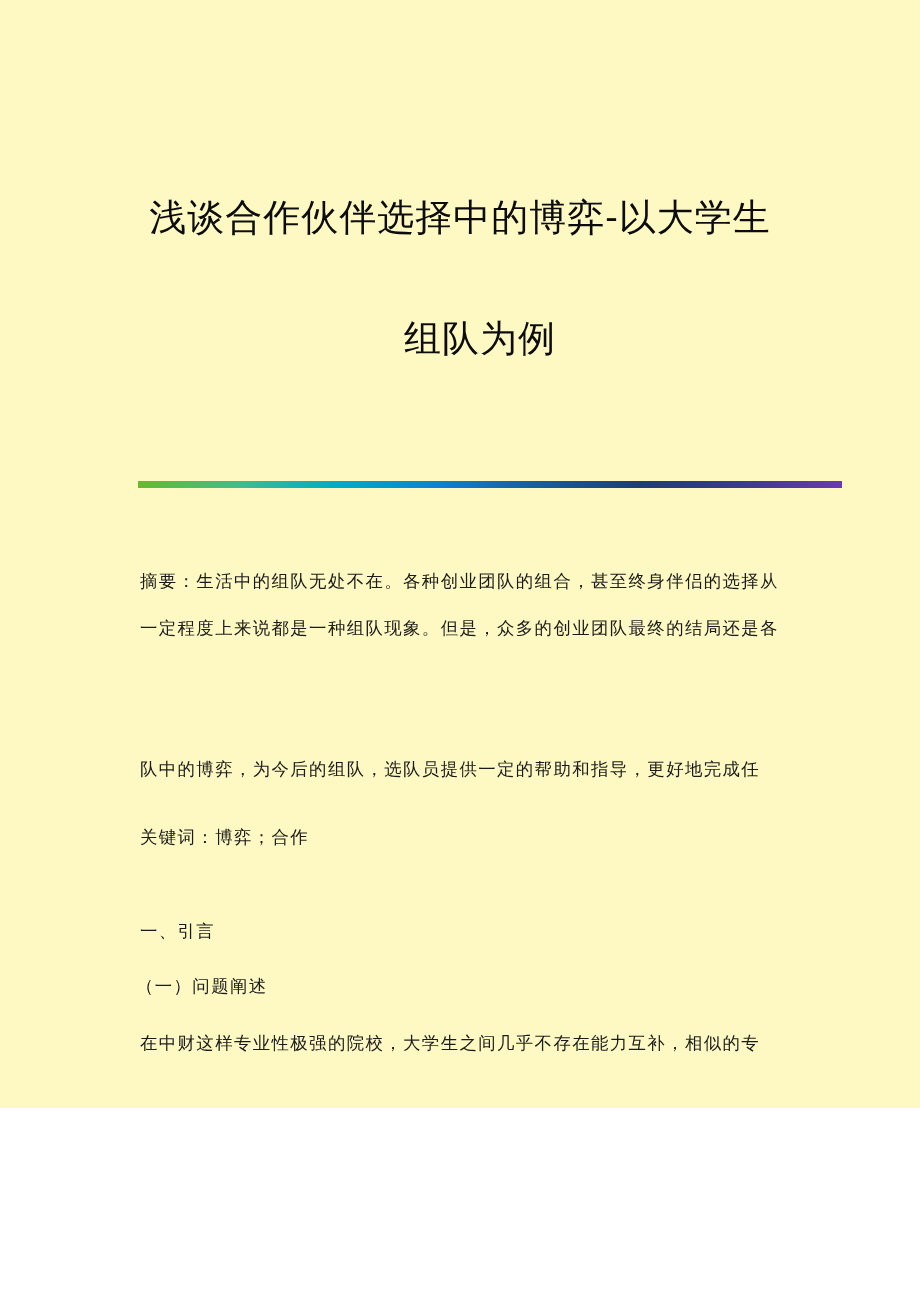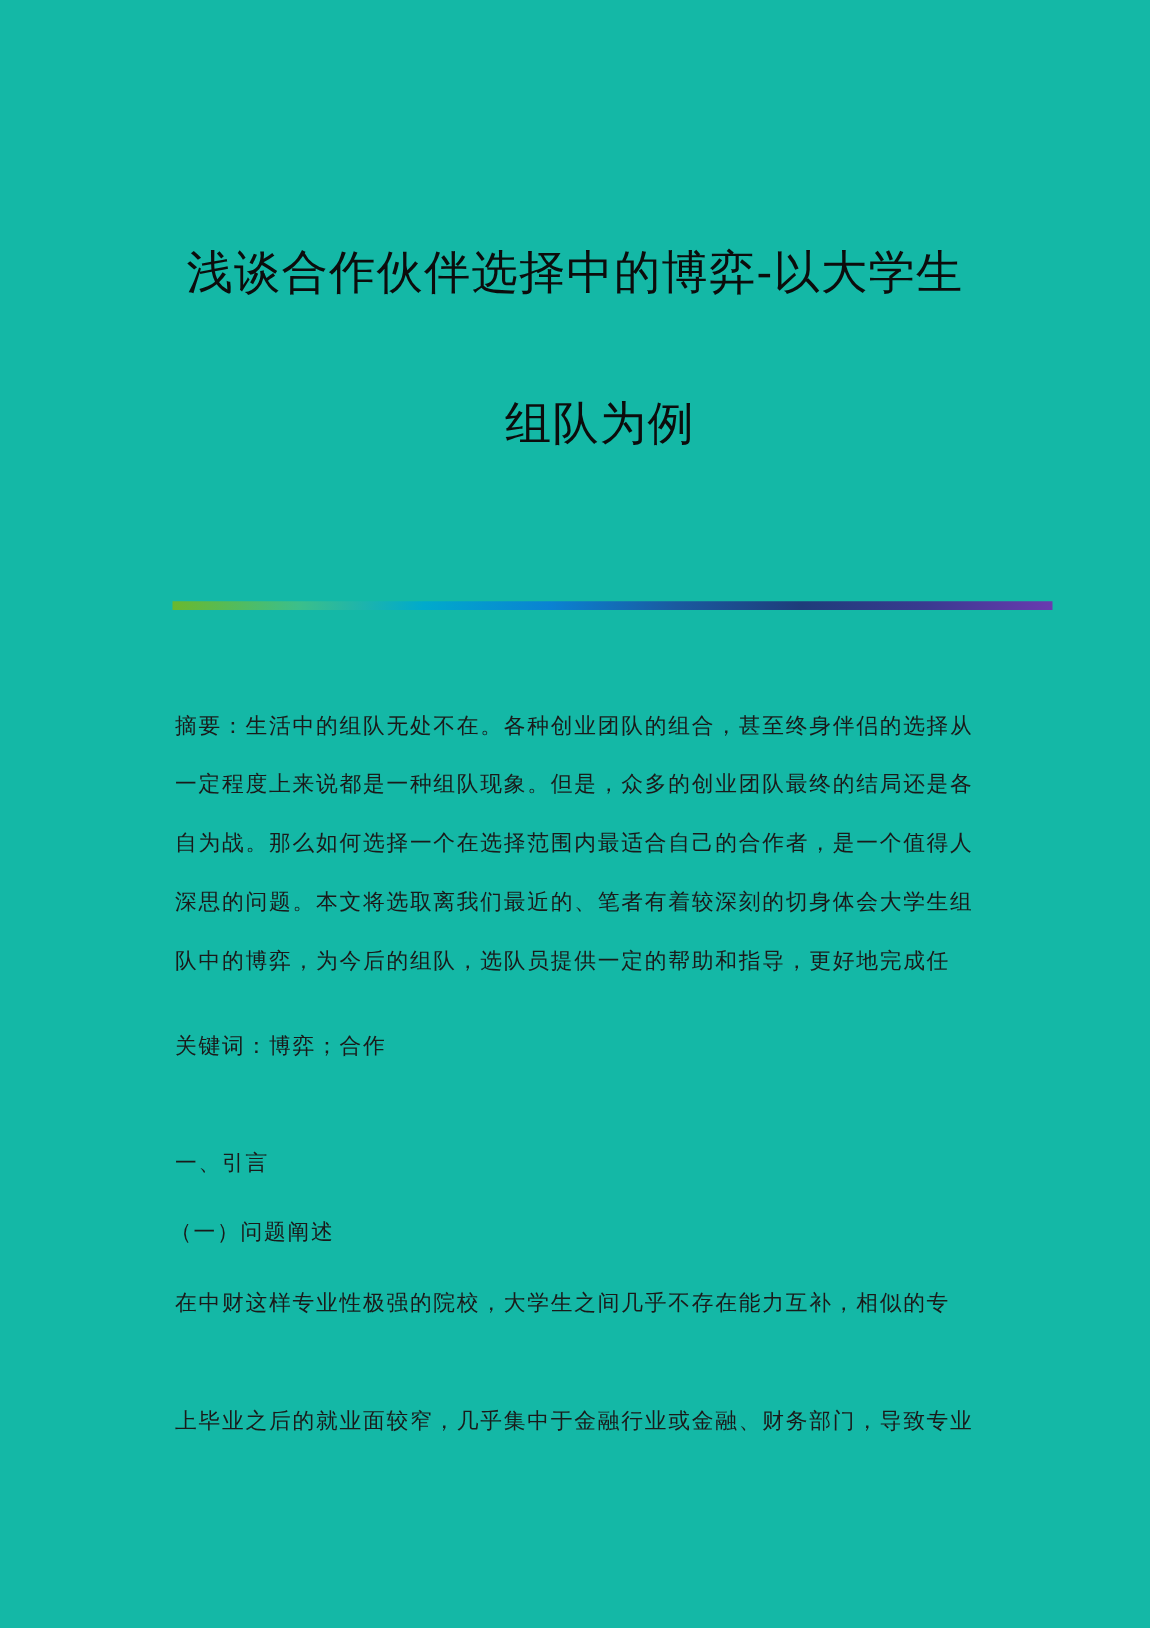--- a/index.html
+++ b/index.html
@@ -12,22 +12,22 @@
       height: 1302px;
       position: relative;
       overflow: hidden;
       font-family: "DejaVu Sans", "Liberation Sans", sans-serif;
       color: #111111;
     }
     .page {
       position: absolute;
       left: 0; top: 0;
       width: 920px;
-      height: 1302px;
-      background: #14b8a6;
+      height: 1108px;
+      background: #fef9c3;
     }
     .title {
       position: absolute;
       left: 0;
       width: 920px;
       text-align: center;
       font-family: "DejaVu Serif", "Liberation Serif", serif;
       font-size: 37px;
       font-weight: normal;
       letter-spacing: 1px;
@@ -63,26 +63,23 @@
 
 <div class="page">
 
   <h1 class="title title-line-1">浅谈合作伙伴选择中的博弈-以大学生</h1>
   <h1 class="title title-line-2">组队为例</h1>
 
   <div class="divider-bar" id="divider-bar" style="background: linear-gradient(to right, rgb(106, 184, 46), rgb(60, 191, 138), rgb(0, 170, 204), rgb(10, 130, 210), rgb(26, 90, 160), rgb(30, 60, 122), rgb(58, 58, 144), rgb(106, 58, 176));"></div>
 
   <p class="body-line" style="top:569px;">摘要：生活中的组队无处不在。各种创业团队的组合，甚至终身伴侣的选择从</p>
   <p class="body-line" style="top:616px;text-align:right;">一定程度上来说都是一种组队现象。但是，众多的创业团队最终的结局还是各</p>
-  <p class="body-line" style="top:663px;">自为战。那么如何选择一个在选择范围内最适合自己的合作者，是一个值得人</p>
-  <p class="body-line" style="top:710px;">深思的问题。本文将选取离我们最近的、笔者有着较深刻的切身体会大学生组</p>
   <p class="body-line" style="top:757px;text-align:center;">队中的博弈，为今后的组队，选队员提供一定的帮助和指导，更好地完成任</p>
 
   <p class="body-line" style="top:825px;">关键词：博弈；合作</p>
 
   <p class="body-line" style="top:919px;">一、引言</p>
 
   <p class="body-line" style="top:974px; left:136px;">（一）问题阐述</p>
 
   <p class="body-line" style="top:1031px;">在中财这样专业性极强的院校，大学生之间几乎不存在能力互补，相似的专</p>
-  <p class="body-line" style="top:1125px;">上毕业之后的就业面较窄，几乎集中于金融行业或金融、财务部门，导致专业</p>
 
 </div>
 
 </body></html>

